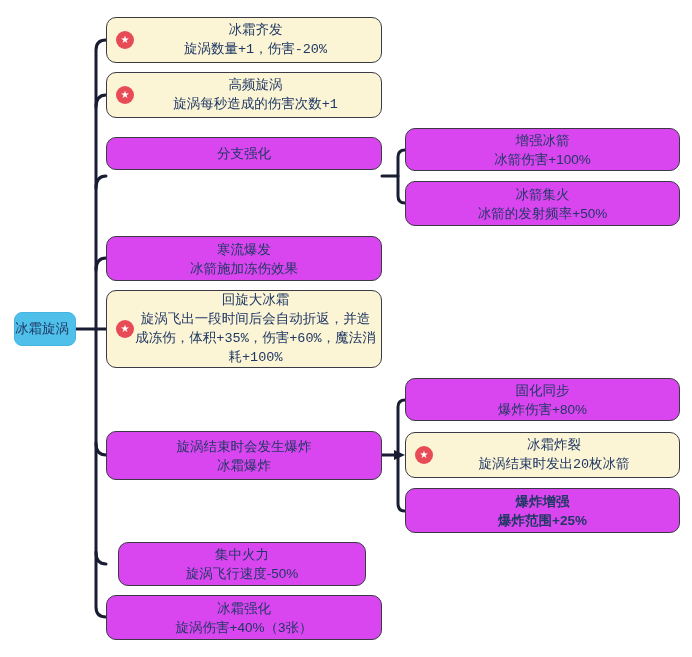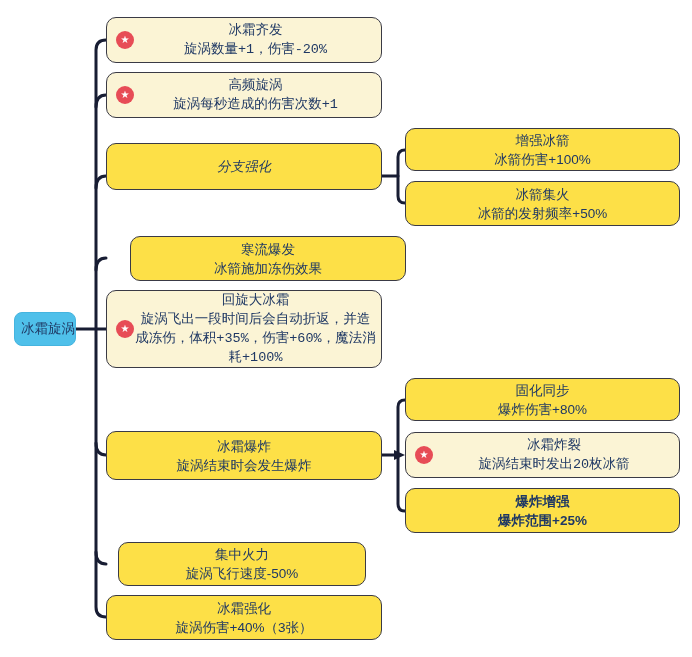--- a/index.html
+++ b/index.html
@@ -4,40 +4,40 @@
 <style>
   html,body{margin:0;padding:0;background:#ffffff;}
   .canvas{
     position:relative;width:692px;height:657px;background:#ffffff;overflow:hidden;
     font-family:"Liberation Sans","DejaVu Sans",sans-serif;
   }
   .wires{position:absolute;left:0;top:0;width:692px;height:657px;}
   .node{
     position:absolute;box-sizing:border-box;
     border:1.2px solid #3a3a45;border-radius:10px;
-    background:#fde047;color:#1F3864;
+    background:#d946ef;color:#1F3864;
     display:flex;align-items:center;justify-content:center;
     font-size:13.5px;line-height:19px;text-align:center;
   }
   .node.yellow{background:#FBF4D5;}
   .node .txt{width:100%;padding:0 8px;}
   .node.starred .txt{padding:0 5px 0 28px;font-family:Liberation Mono, monospace;}
   .star{
     position:absolute;left:9px;top:50%;margin-top:-9px;
     width:18px;height:18px;border-radius:50%;
     background:#E74C56;color:#ffffff;
     font-size:10px;line-height:18px;text-align:center;
     display:block;
   }
   .root{
     position:absolute;box-sizing:border-box;
     left:14px;top:312px;width:62px;height:34px;
     background:#4FC0EA;border-radius:8px;border:1px solid #45b4df;
     color:#1F3864;font-size:13.5px;
-    display:flex;align-items:center;justify-content:flex-end;
+    display:flex;align-items:center;justify-content:flex-start;
   }
 </style>
 </head>
 <body>
 
 <div class="canvas">
 
   <svg class="wires" width="692" height="657" viewBox="0 0 692 657">
     <g stroke="#181D33" stroke-width="3" fill="none" stroke-linecap="round">
 
@@ -75,59 +75,59 @@
   </div>
 
   <div class="node yellow starred" style="left:106px;top:72px;width:276px;height:46px;">
     <span class="star">★</span>
     <div class="txt">
       <div>高频旋涡</div>
       <div>旋涡每秒造成的伤害次数+1</div>
     </div>
   </div>
 
-  <div class="node" style="left:106px;top:143px;width:276px;height:47px;font-style:italic;">
+  <div class="node" style="left:106px;top:137px;width:276px;height:33px;">
     <div class="txt">
       <div>分支强化</div>
     </div>
   </div>
 
   <div class="node" style="left:405px;top:128px;width:275px;height:43px;">
     <div class="txt">
       <div>增强冰箭</div>
       <div>冰箭伤害+100%</div>
     </div>
   </div>
 
   <div class="node" style="left:405px;top:181px;width:275px;height:45px;text-align:center;">
     <div class="txt">
       <div>冰箭集火</div>
       <div>冰箭的发射频率+50%</div>
     </div>
   </div>
 
-  <div class="node" style="left:106px;top:236px;width:276px;height:45px;margin-left:24px;">
+  <div class="node" style="left:106px;top:236px;width:276px;height:45px;">
     <div class="txt">
       <div>寒流爆发</div>
       <div>冰箭施加冻伤效果</div>
     </div>
   </div>
 
   <div class="node yellow starred" style="left:106px;top:290px;width:276px;height:78px;">
     <span class="star">★</span>
     <div class="txt">
       <div>回旋大冰霜</div>
       <div>旋涡飞出一段时间后会自动折返，并造成冻伤，体积+35%，伤害+60%，魔法消耗+100%</div>
     </div>
   </div>
 
   <div class="node" style="left:106px;top:431px;width:276px;height:49px;">
     <div class="txt">
+      <div>旋涡结束时会发生爆炸</div>
       <div>冰霜爆炸</div>
-      <div>旋涡结束时会发生爆炸</div>
     </div>
   </div>
 
   <div class="node" style="left:405px;top:378px;width:275px;height:43px;">
     <div class="txt">
       <div>固化同步</div>
       <div>爆炸伤害+80%</div>
     </div>
   </div>
 

